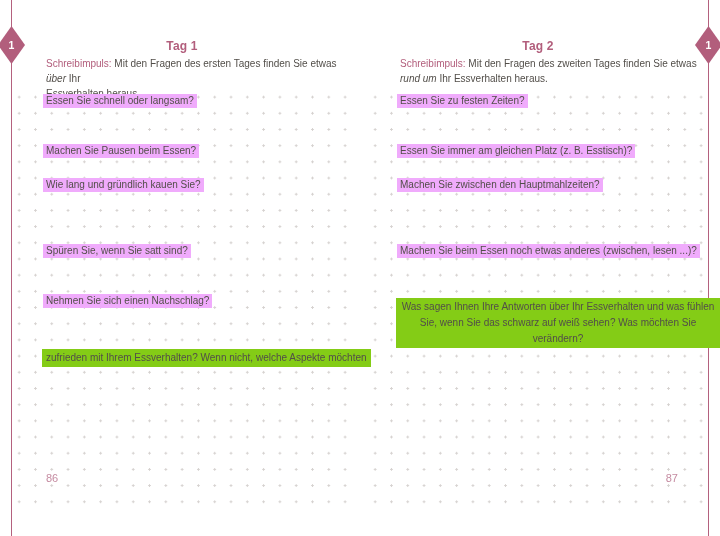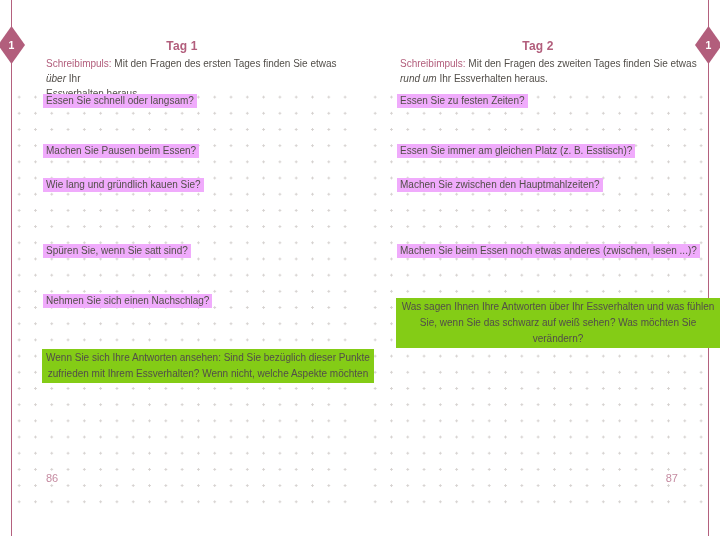--- a/index.html
+++ b/index.html
@@ -97,21 +97,20 @@
 
     <div class="questions ql">
       <div class="q">Essen Sie schnell oder langsam?</div>
       <div class="q">Machen Sie Pausen beim Essen?</div>
       <div class="q">Wie lang und gründlich kauen Sie?</div>
       <div class="q">Spüren Sie, wenn Sie satt sind?</div>
       <div class="q">Nehmen Sie sich einen Nachschlag?</div>
     </div>
 
     <div class="summary sl">
-      <div>Wenn Sie sich Ihre Antworten ansehen: Sind Sie bezüglich dieser Punkte</div>
       <div>zufrieden mit Ihrem Essverhalten? Wenn nicht, welche Aspekte möchten</div>
     </div>
 
     <div class="pagenum nl">86</div>
   </div>
 
   <div>
     <div class="page-title tr">Tag 2</div>
 
     <div class="prompt pr">

